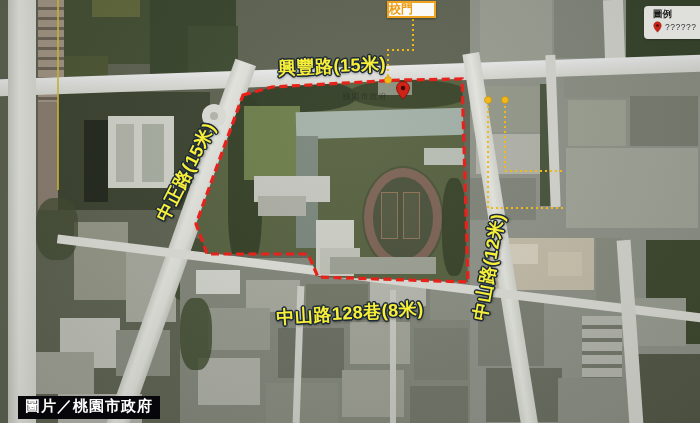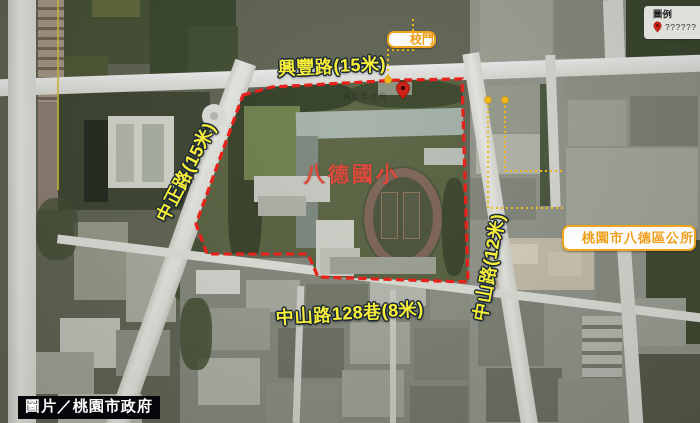--- a/index.html
+++ b/index.html
@@ -28,25 +28,24 @@
   .schoolname{
     position:absolute;left:352px;top:174px;transform:translate(-50%,-50%);
     white-space:nowrap;font-weight:bold;font-size:21px;letter-spacing:3px;
     color:var(--school-name-red,#df4a3c);text-shadow:0 0 2px rgba(110,18,10,.35);
   }
   .basemap-label{
     position:absolute;left:365px;top:96px;transform:translate(-50%,-50%);
     white-space:nowrap;font-size:8px;letter-spacing:1px;color:#222a20;opacity:.55;
   }
   .callout{
-    position:absolute;box-sizing:border-box;text-align:right;
+    position:absolute;box-sizing:border-box;text-align:left;
     background:rgba(255,255,255,.97);border:2px solid var(--callout-border,#f0a31d);
-    color:var(--callout-orange,#ee9c12);font-weight:bold;border-radius:7px;
+    color:var(--callout-orange,#ee9c12);font-weight:bold;border-radius:0;
     box-shadow:0 1px 2px rgba(0,0,0,.35);
-    margin-top:30px;
   }
   .callout.gate{left:387px;top:1px;width:49px;height:17px;font-size:12px;line-height:12px;}
   .callout.lib{left:562px;top:151px;width:134px;padding:2px 10px;font-size:13px;line-height:15px;letter-spacing:1px;}
   .callout.office{left:562px;top:195px;width:134px;height:26px;font-size:13px;line-height:21px;letter-spacing:1px;}
   .legend{
     position:absolute;left:644px;top:6px;width:58px;height:33px;box-sizing:border-box;
     background:rgba(242,242,238,.9);border-radius:4px 0 0 4px;padding:3px 4px 3px 9px;
     box-shadow:0 1px 2px rgba(0,0,0,.25);
   }
   .legend-title{font-size:9.5px;font-weight:bold;color:#1a1a1a;line-height:10px;}
@@ -184,24 +183,22 @@
     </g>
   </svg>
 
   <div class="basemap-label">桃園市政府</div>
 
   <div class="roadlabel" style="left:332px;top:66px;transform:translate(-50%,-50%) rotate(-2.5deg);">興豐路(15米)</div>
   <div class="roadlabel" style="left:186px;top:172px;transform:translate(-50%,-50%) rotate(-63deg);">中正路(15米)</div>
   <div class="roadlabel" style="left:489px;top:267px;transform:translate(-50%,-50%) rotate(-80deg);">中山路(12米)</div>
   <div class="roadlabel" style="left:350px;top:313px;transform:translate(-50%,-50%) rotate(-3.5deg);">中山路128巷(8米)</div>
 
-  <div class="schoolname">八德國小</div>
 
   <div class="callout gate">校門</div>
-  <div class="callout office">桃園市八德區公所</div>
 
   <div class="legend">
     <div class="legend-title">圖例</div>
     <div class="legend-row">
       <svg width="9" height="12" viewBox="0 0 12 16">
         <path d="M6,1 C3.2,1 1,3.2 1,6 c0,3.8 5,9 5,9 s5,-5.2 5,-9 C11,3.2 8.8,1 6,1 z" fill="var(--legend-pin-red,#cf2318)" stroke="#801008" stroke-width="0.6"></path>
         <circle cx="6" cy="6" r="1.8" fill="#40100a"></circle>
       </svg>
       <span>??????</span>
     </div>

